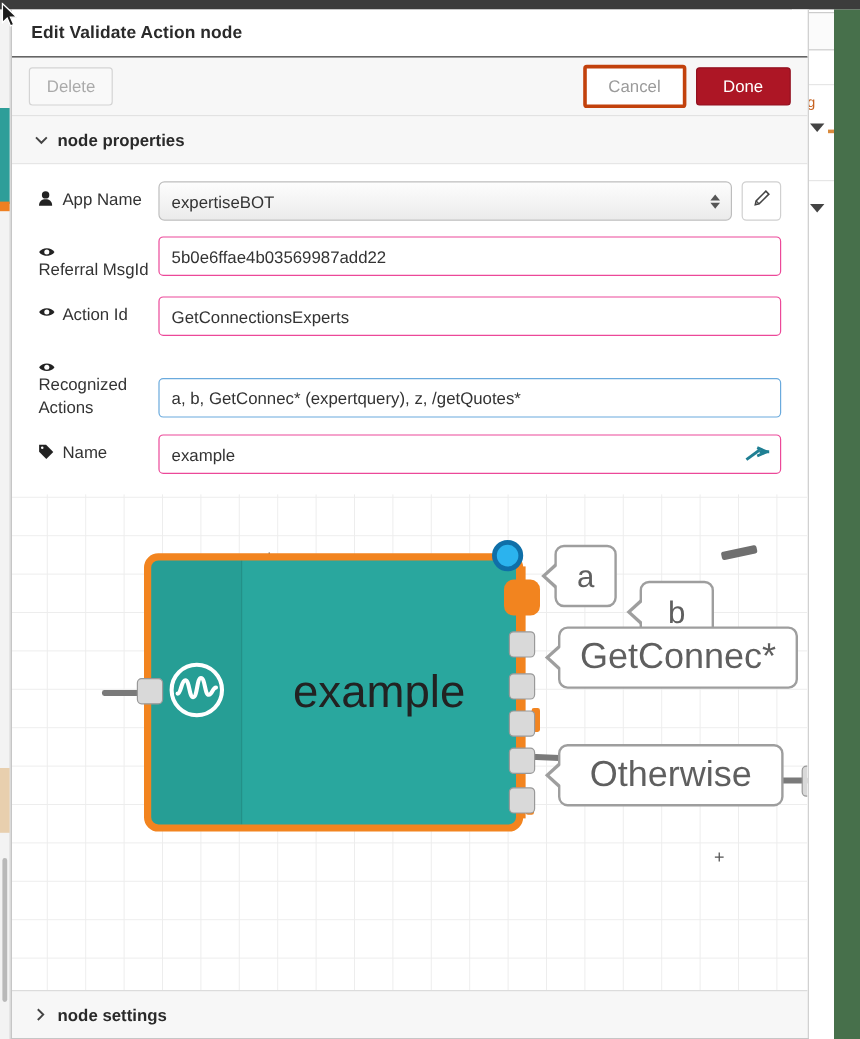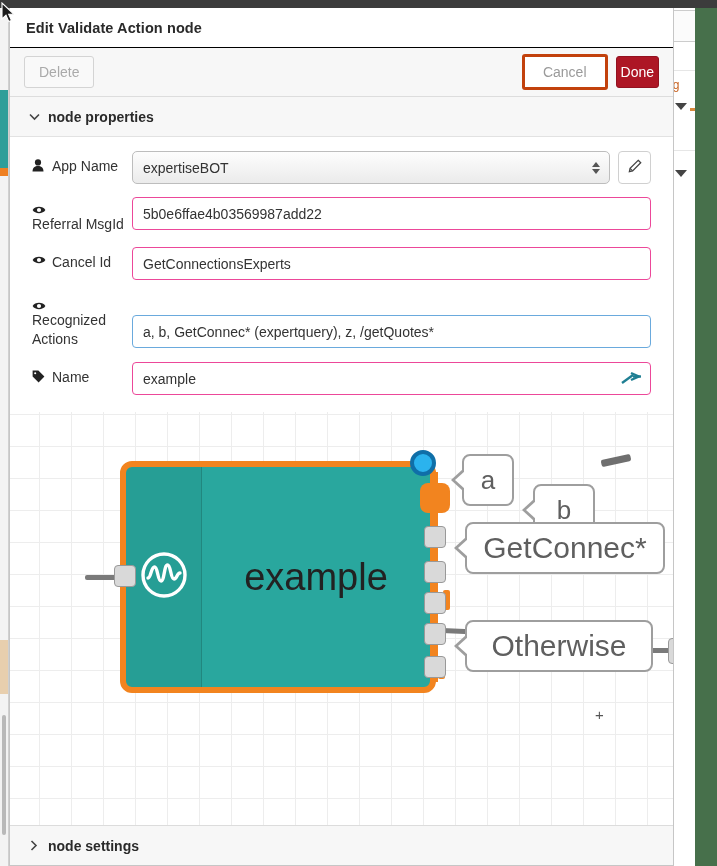--- a/index.html
+++ b/index.html
@@ -117,21 +117,21 @@
   }
   .btn-delete {
     background: #f9f9f9; border: 1px solid #d4d4d4; color: #aaaaaa;
   }
   .btn-cancel {
     background: #ffffff; border: 3px solid #c2410c; color: #9a9a9a;
     margin-right: 8px; padding: 6px 18px;
   }
   .btn-done {
     background: #ad1625; border: 1px solid #921120; color: #ffffff;
-    padding: 6px 4px;
+    padding: 6px 22px;
   }
   .toolbar-spacer { flex: 1 1 auto; }
 
   
   .section-header {
     height: 40px; flex: 0 0 40px;
     background: #f7f7f7;
     border-bottom: 1px solid #e2e2e2;
     display: flex; align-items: center;
     padding: 0 16px;
@@ -450,21 +450,21 @@
         </div>
 
         <div class="form-row">
           <div class="form-label">
             <span class="lbl-icon">
               <svg width="14" height="10" viewBox="0 0 14 10">
                   <path d="M0.6 5 C3 0.8 11 0.8 13.4 5 C11 9.2 3 9.2 0.6 5 Z" fill="#222"></path>
                   <circle cx="7" cy="5" r="2.1" fill="#fff"></circle>
                 </svg>
             </span>
-            <span class="lbl-text">Cancel Id</span>
+            <span class="lbl-text">Action Id</span>
           </div>
           <div class="form-control">
             <input class="text-input" type="text" value="GetConnectionsExperts" style="">
           </div>
         </div>
 
         <div class="form-row">
           <div class="form-label">
             <span class="lbl-icon">
               <svg width="14" height="10" viewBox="0 0 14 10">

